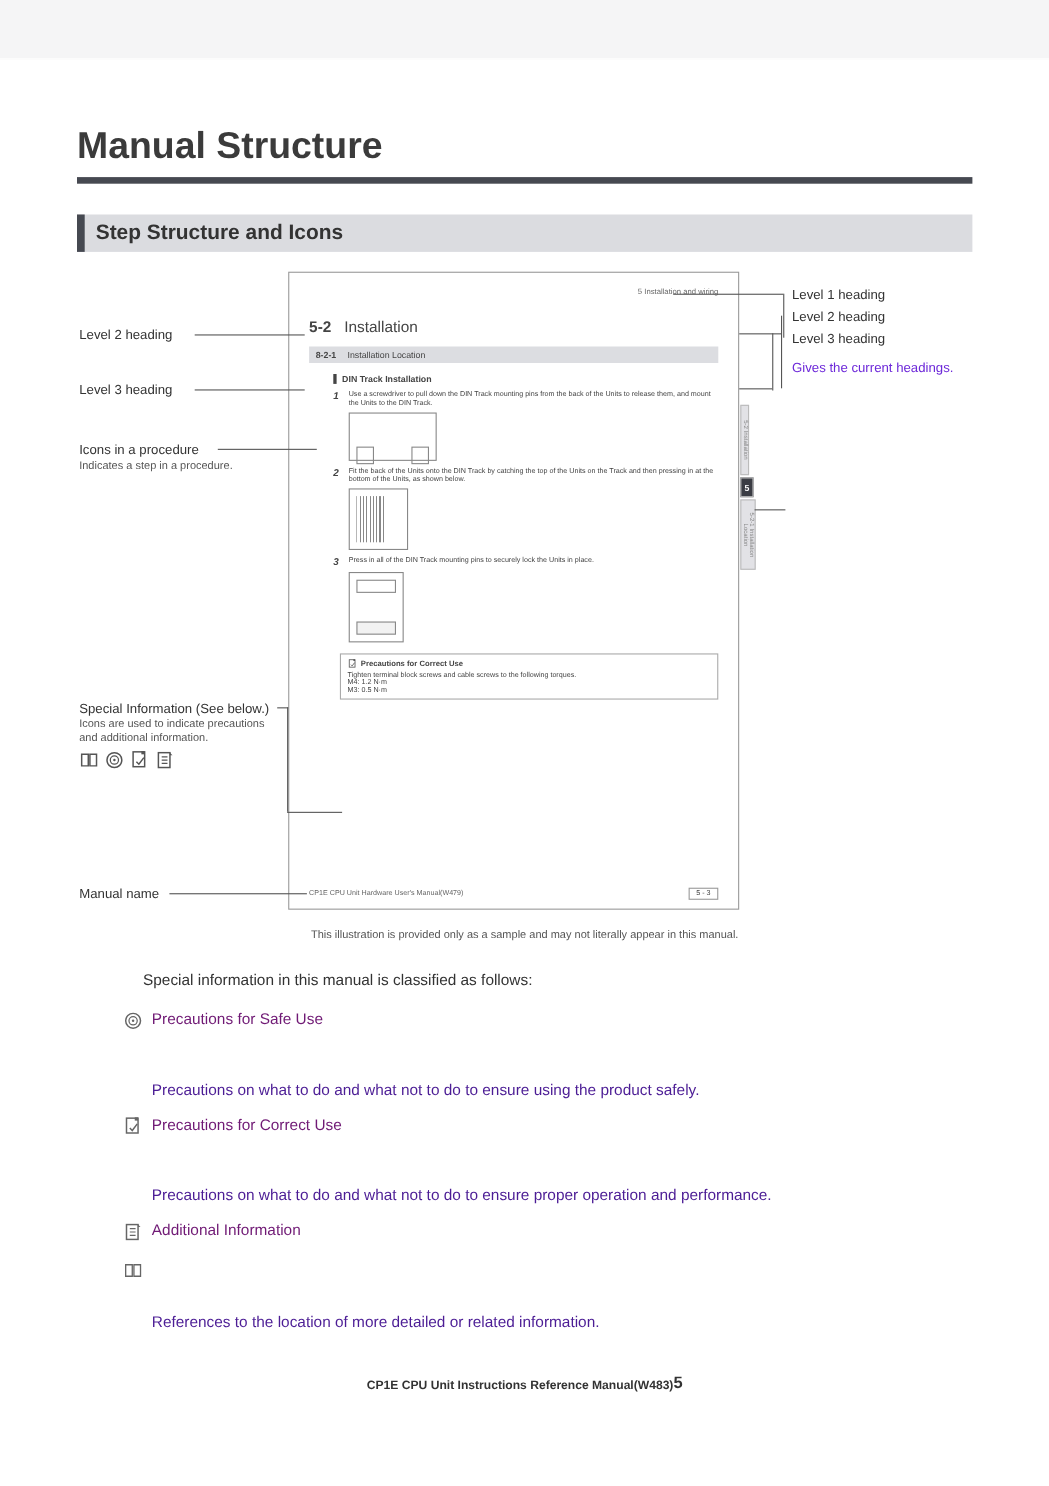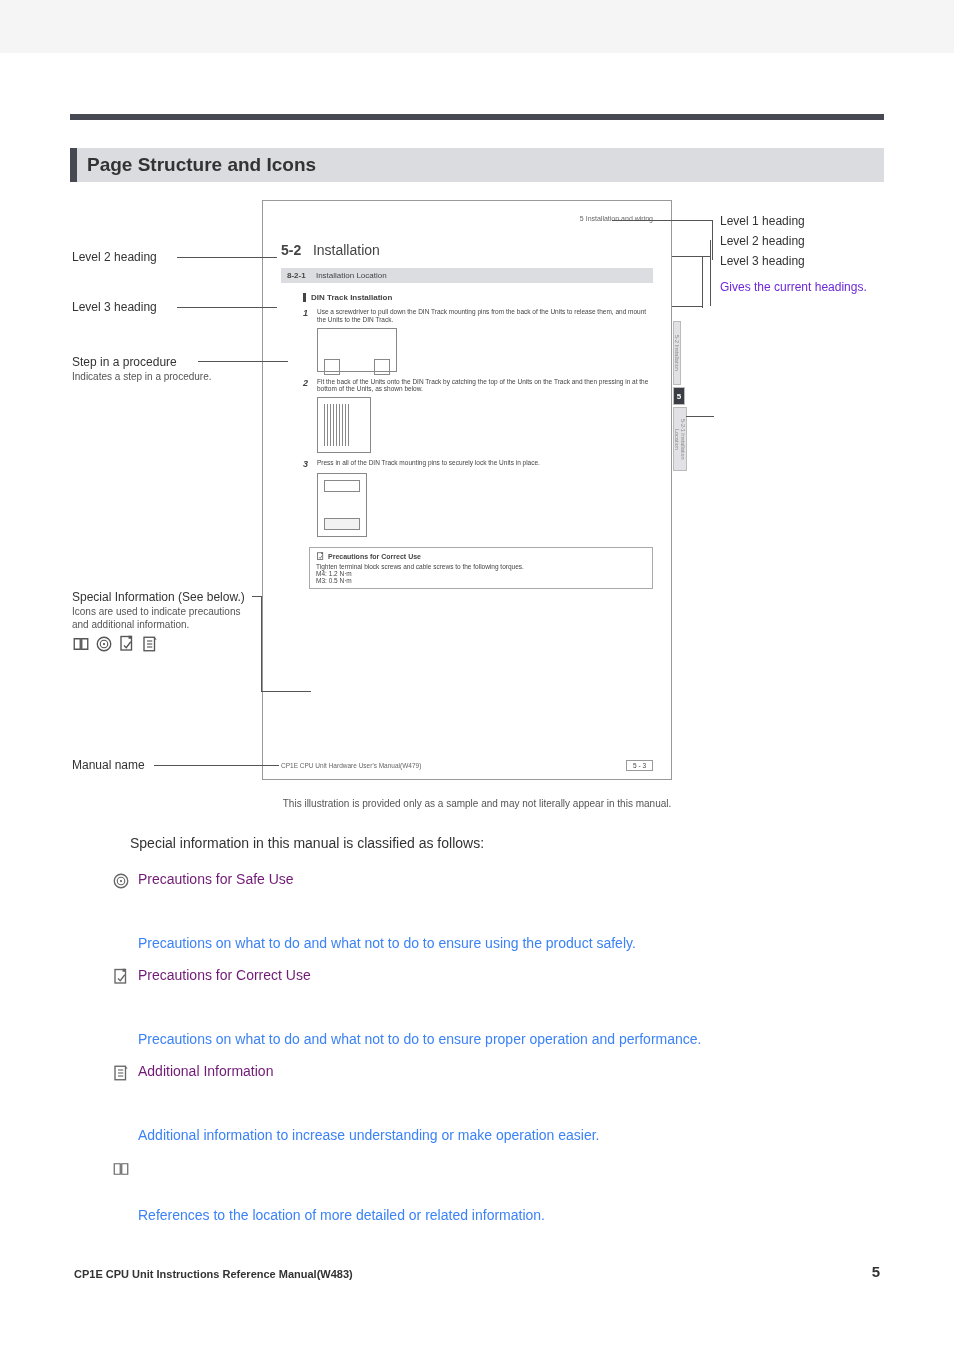--- a/index.html
+++ b/index.html
@@ -158,38 +158,39 @@
   .iconrow { display:flex; gap:5px; margin-top:4px;}
   .iconrow svg{ width:18px;height:18px;}
   .caption {
     text-align:center; font-size:10px; color:#555; margin-bottom:26px;
   }
   
   .si-list { margin-left: 42px; font-size:14px; }
   .si-item { display:flex; align-items:flex-start; gap:8px; margin-bottom:16px;}
   .si-item svg { width:18px; height:18px; flex-shrink:0; margin-top:1px;}
   .si-body .si-title { color:#701a75; margin-bottom:1px;}
-  .si-body .si-desc { color:#3b82f6;margin-top:48px;}
+  .si-body .si-desc { color:#4c1d95;margin-top:48px;}
   .footer {
-    display:flex; justify-content:space-between; align-items:flex-end;
+    display:flex; justify-content:center; align-items:flex-end;
     margin-top:40px; padding:0 4px;
   }
   .footer-left { font-size:11px; font-weight:bold; color:#333;}
   .footer-right { font-size:15px; font-weight:bold;}
 </style>
 </head>
 <body>
 
 <div class="top-band"></div>
 
 <div class="page">
 
+  <h1>Manual Structure</h1>
   <div class="rule-thick"></div>
 
-  <div class="section-bar">Page Structure and Icons</div>
+  <div class="section-bar">Step Structure and Icons</div>
 
   <div class="diagram-wrap">
 
     <div class="sample-page">
       <div class="sp-topright">5 Installation and wiring</div>
       <div class="sp-h2">
         <b>5-2</b>&nbsp;&nbsp;
         <span style="font-weight:normal">Installation</span>
       </div>
       <div class="sp-h3bar">
@@ -248,21 +249,21 @@
       </div>
     </div>
 
     <div class="callout" style="left:0;top:50px;"><span>Level 2 heading</span></div>
     <div class="lead-h" style="left:105px;top:57px;width:100px;"></div>
 
     <div class="callout" style="left:0;top:100px;"><span>Level 3 heading</span></div>
     <div class="lead-h" style="left:105px;top:107px;width:100px;"></div>
 
     <div class="callout" style="left:0;top:155px;width:180px;">
-      <span>Step in a procedure</span>
+      <span>Icons in a procedure</span>
       <div class="sub">Indicates a step in a procedure.</div>
     </div>
     <div class="lead-h" style="left:126px;top:161px;width:90px;"></div>
 
     <div class="callout" style="left:0;top:390px;width:180px;">
       <span style="white-space:pre-line">Special Information (See below.)</span>
       <div class="sub">Icons are used to indicate precautions and additional information.</div>
       <div class="iconrow">
         <svg viewBox="0 0 24 24">
             <path d="M3 5 h8 v14 h-8z M13 5 h8 v14 h-8z" fill="none" stroke="#555" stroke-width="1.8"></path>
@@ -344,21 +345,20 @@
     <div class="si-item">
       <svg viewBox="0 0 24 24">
           <rect x="4" y="3" width="14" height="18" fill="none" stroke="#666" stroke-width="1.8"></rect>
           <line x1="8" y1="8" x2="15" y2="8" stroke="#666" stroke-width="1.5"></line>
           <line x1="8" y1="12" x2="15" y2="12" stroke="#666" stroke-width="1.5"></line>
           <line x1="8" y1="16" x2="15" y2="16" stroke="#666" stroke-width="1.5"></line>
           <path d="M18 3 l3 3 -3 0 z" fill="#666"></path>
         </svg>
       <div class="si-body">
         <div class="si-title">Additional Information</div>
-        <div class="si-desc">Additional information to increase understanding or make operation easier.</div>
       </div>
     </div>
 
     <div class="si-item">
       <svg viewBox="0 0 24 24">
           <path d="M3 5 h8 v14 h-8z M13 5 h8 v14 h-8z M11 5 v14 M13 5 v14" fill="none" stroke="#666" stroke-width="1.6"></path>
         </svg>
       <div class="si-body">
         <div class="si-desc">References to the location of more detailed or related information.</div>
       </div>

